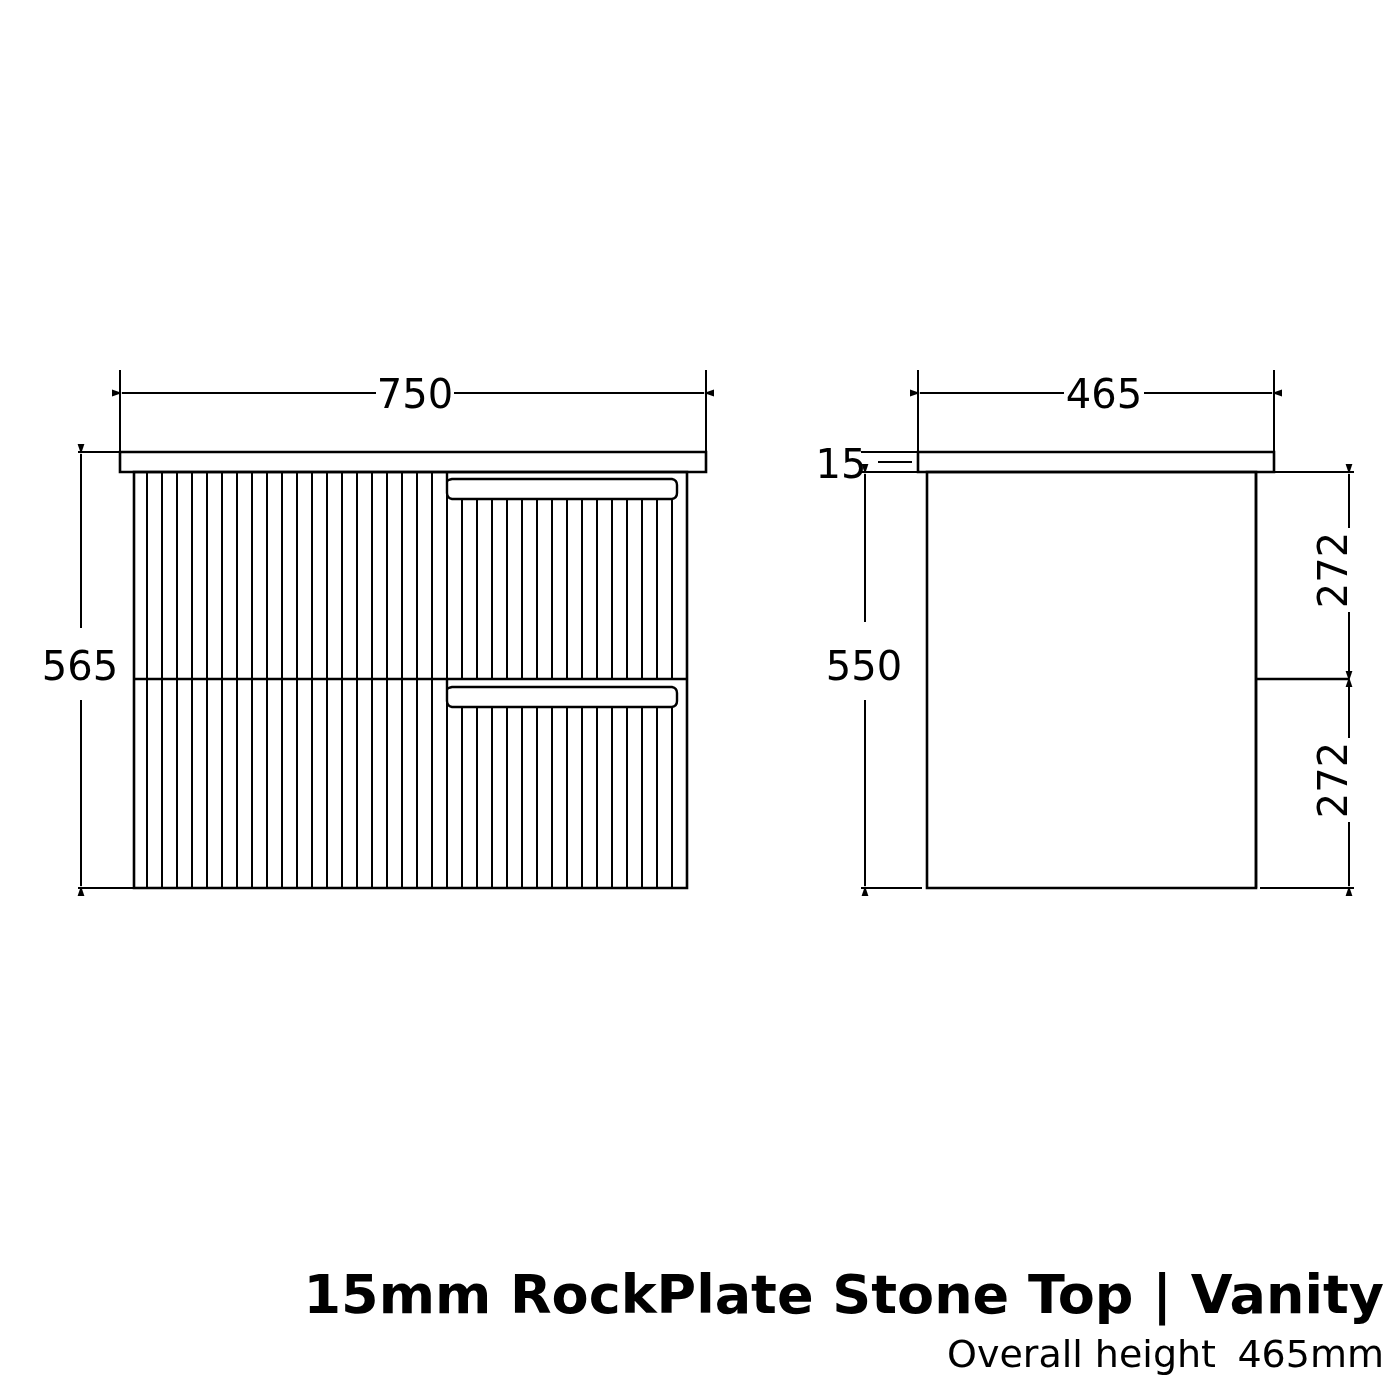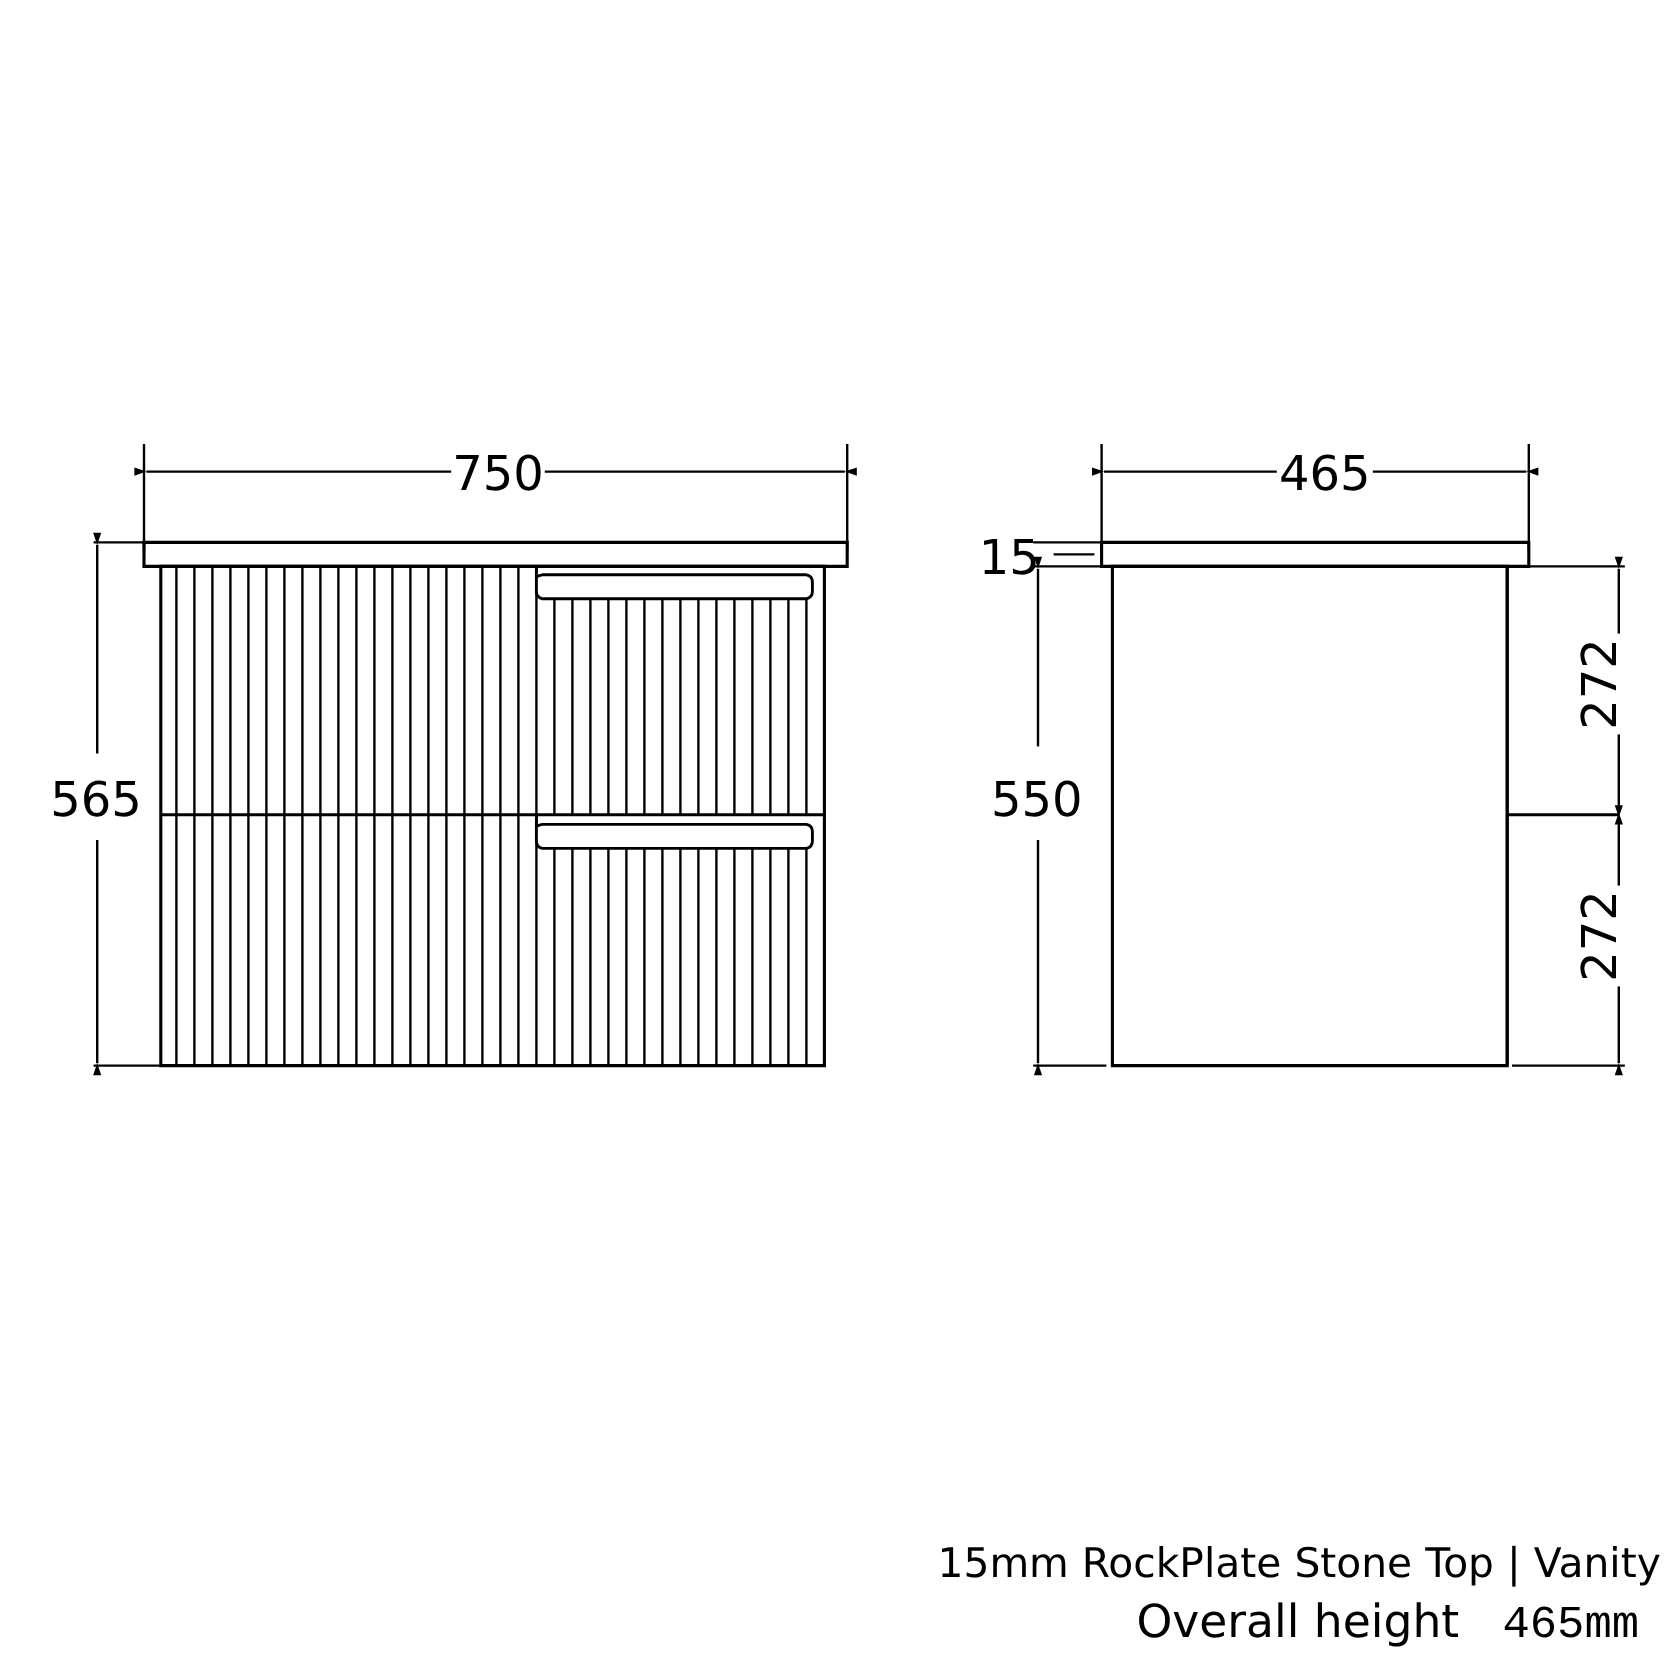--- a/index.html
+++ b/index.html
@@ -35,39 +35,38 @@
     fill: #000000;
   }
   .captionblock {
     position: absolute;
     right: 32px;
     bottom: 22px;
     text-align: right;
   }
   .cap-title {
     font-family: "DejaVu Sans", sans-serif;
-    font-size: 34px;
-    font-weight: normal;
+    font-size: 54px;
+    font-weight: bold;
     letter-spacing: 0px;
     line-height: 1.15;
     white-space: nowrap;
   }
   .cap-line {
     font-family: "DejaVu Sans", sans-serif;
     font-size: 38px;
     line-height: 1.2;
     white-space: nowrap;
     margin-top: 6px;
   }
   .cap-line .cap-val {
     display: inline-block;
     min-width: 150px;
-    text-align: center;
+    text-align: right;
     margin-left: 18px;
-    font-family: Liberation Mono, monospace;
   }
 </style>
 </head>
 <body>
 
 <div id="stage">
 
   <svg class="drawing" viewBox="0 0 1400 1400">
     <defs>
       <marker id="arrS" markerWidth="14" markerHeight="14" refX="11" refY="5" orient="auto" markerUnits="userSpaceOnUse">

